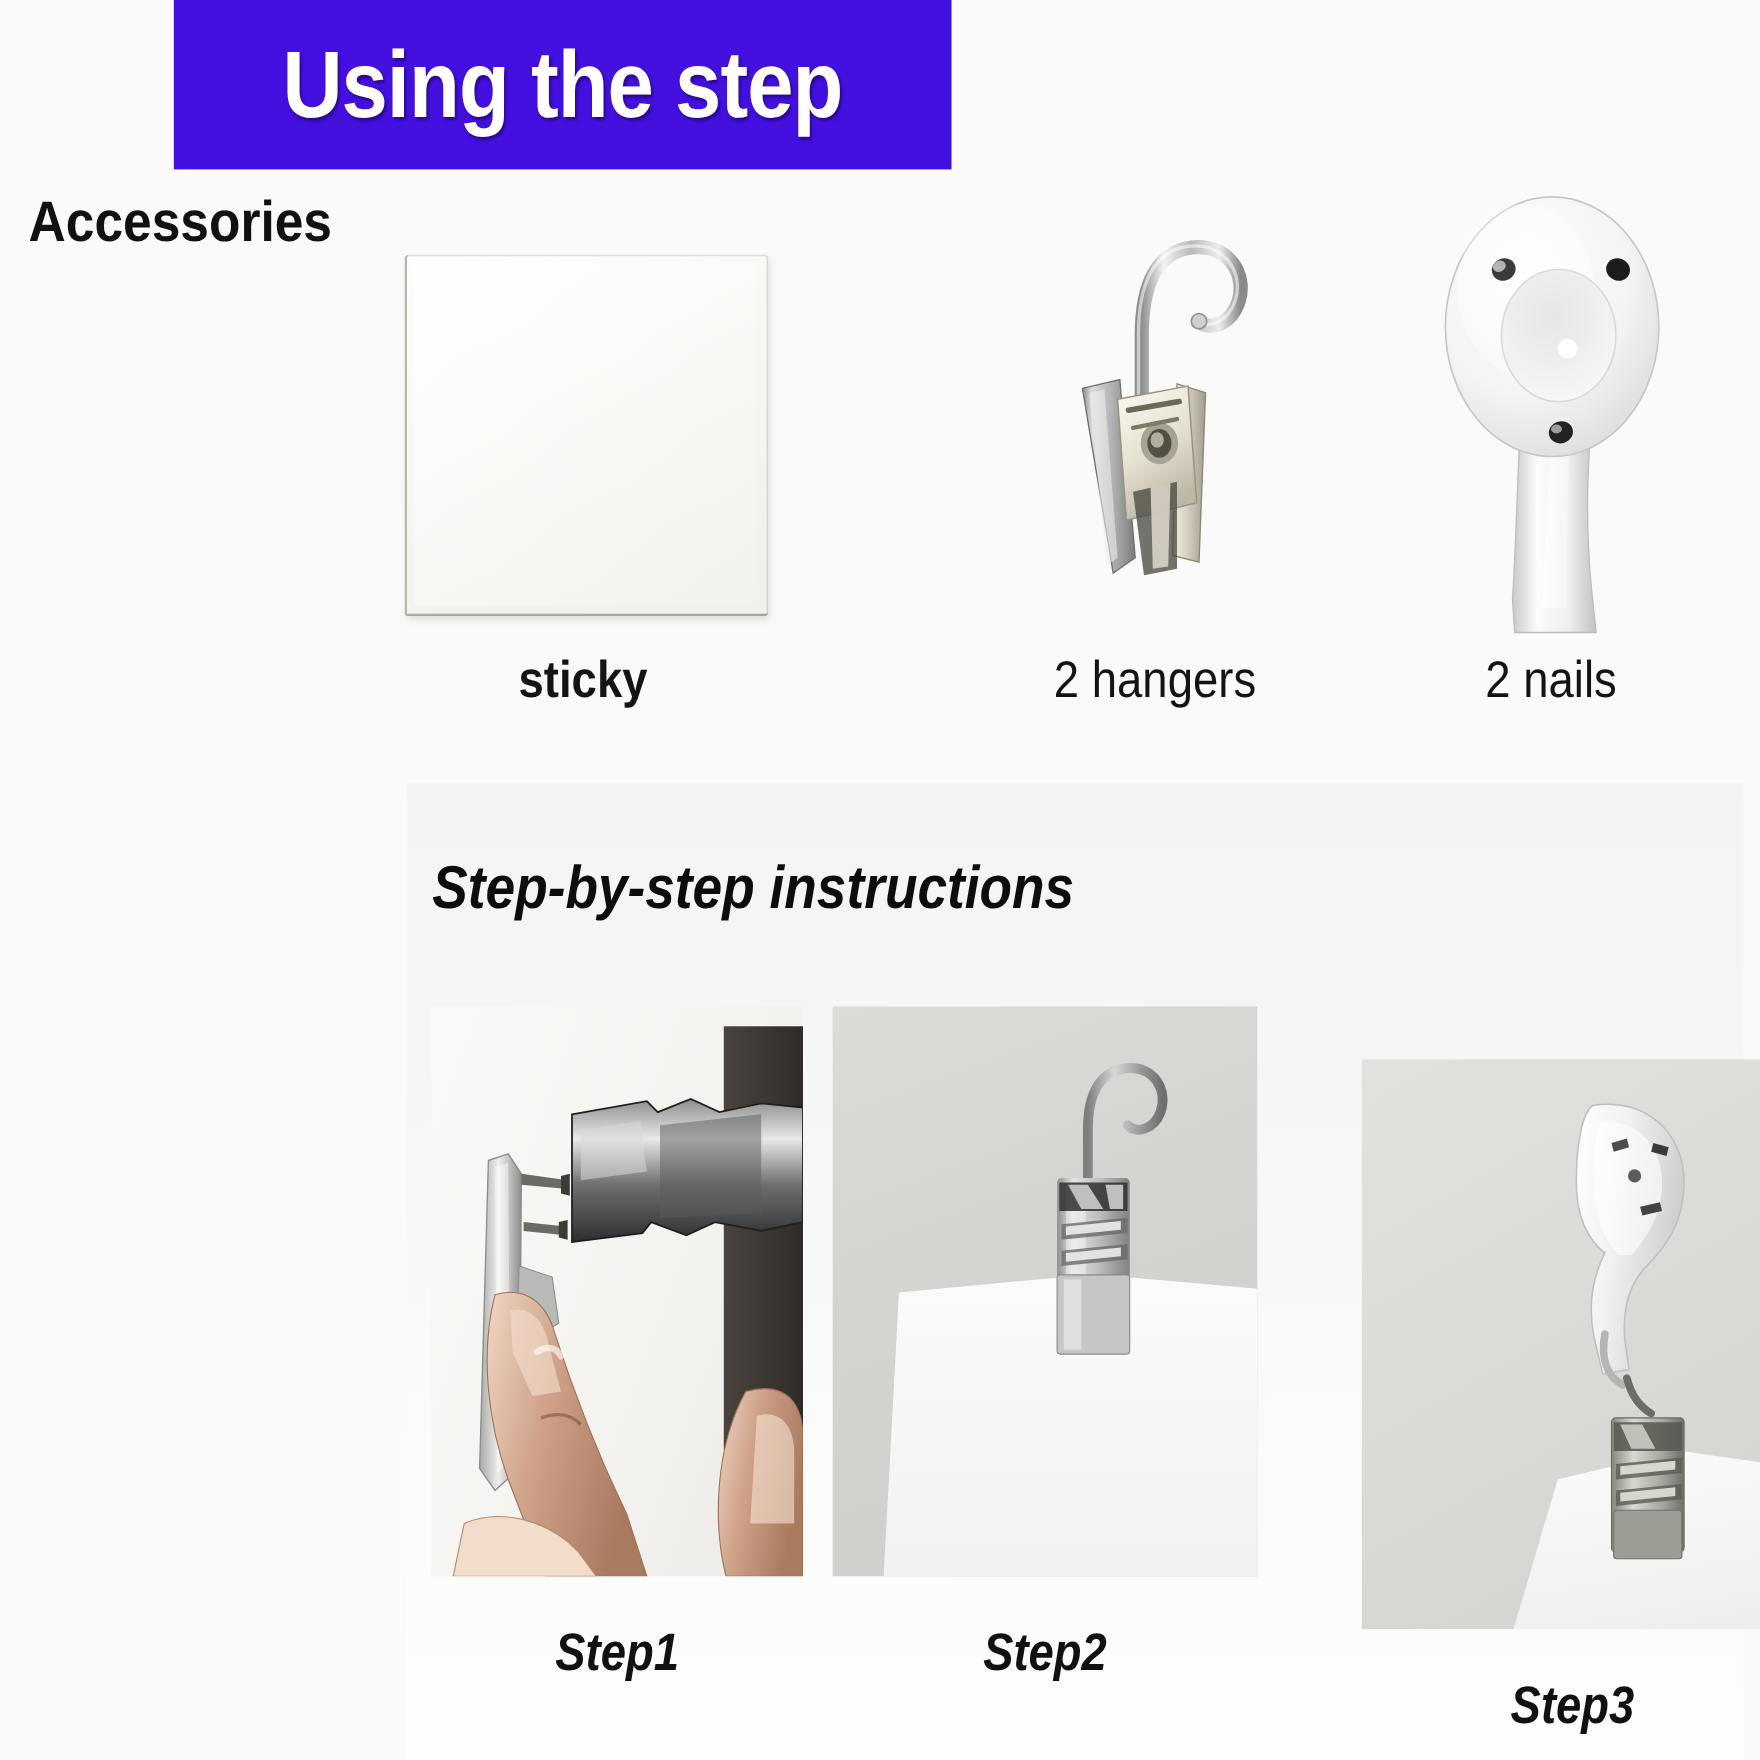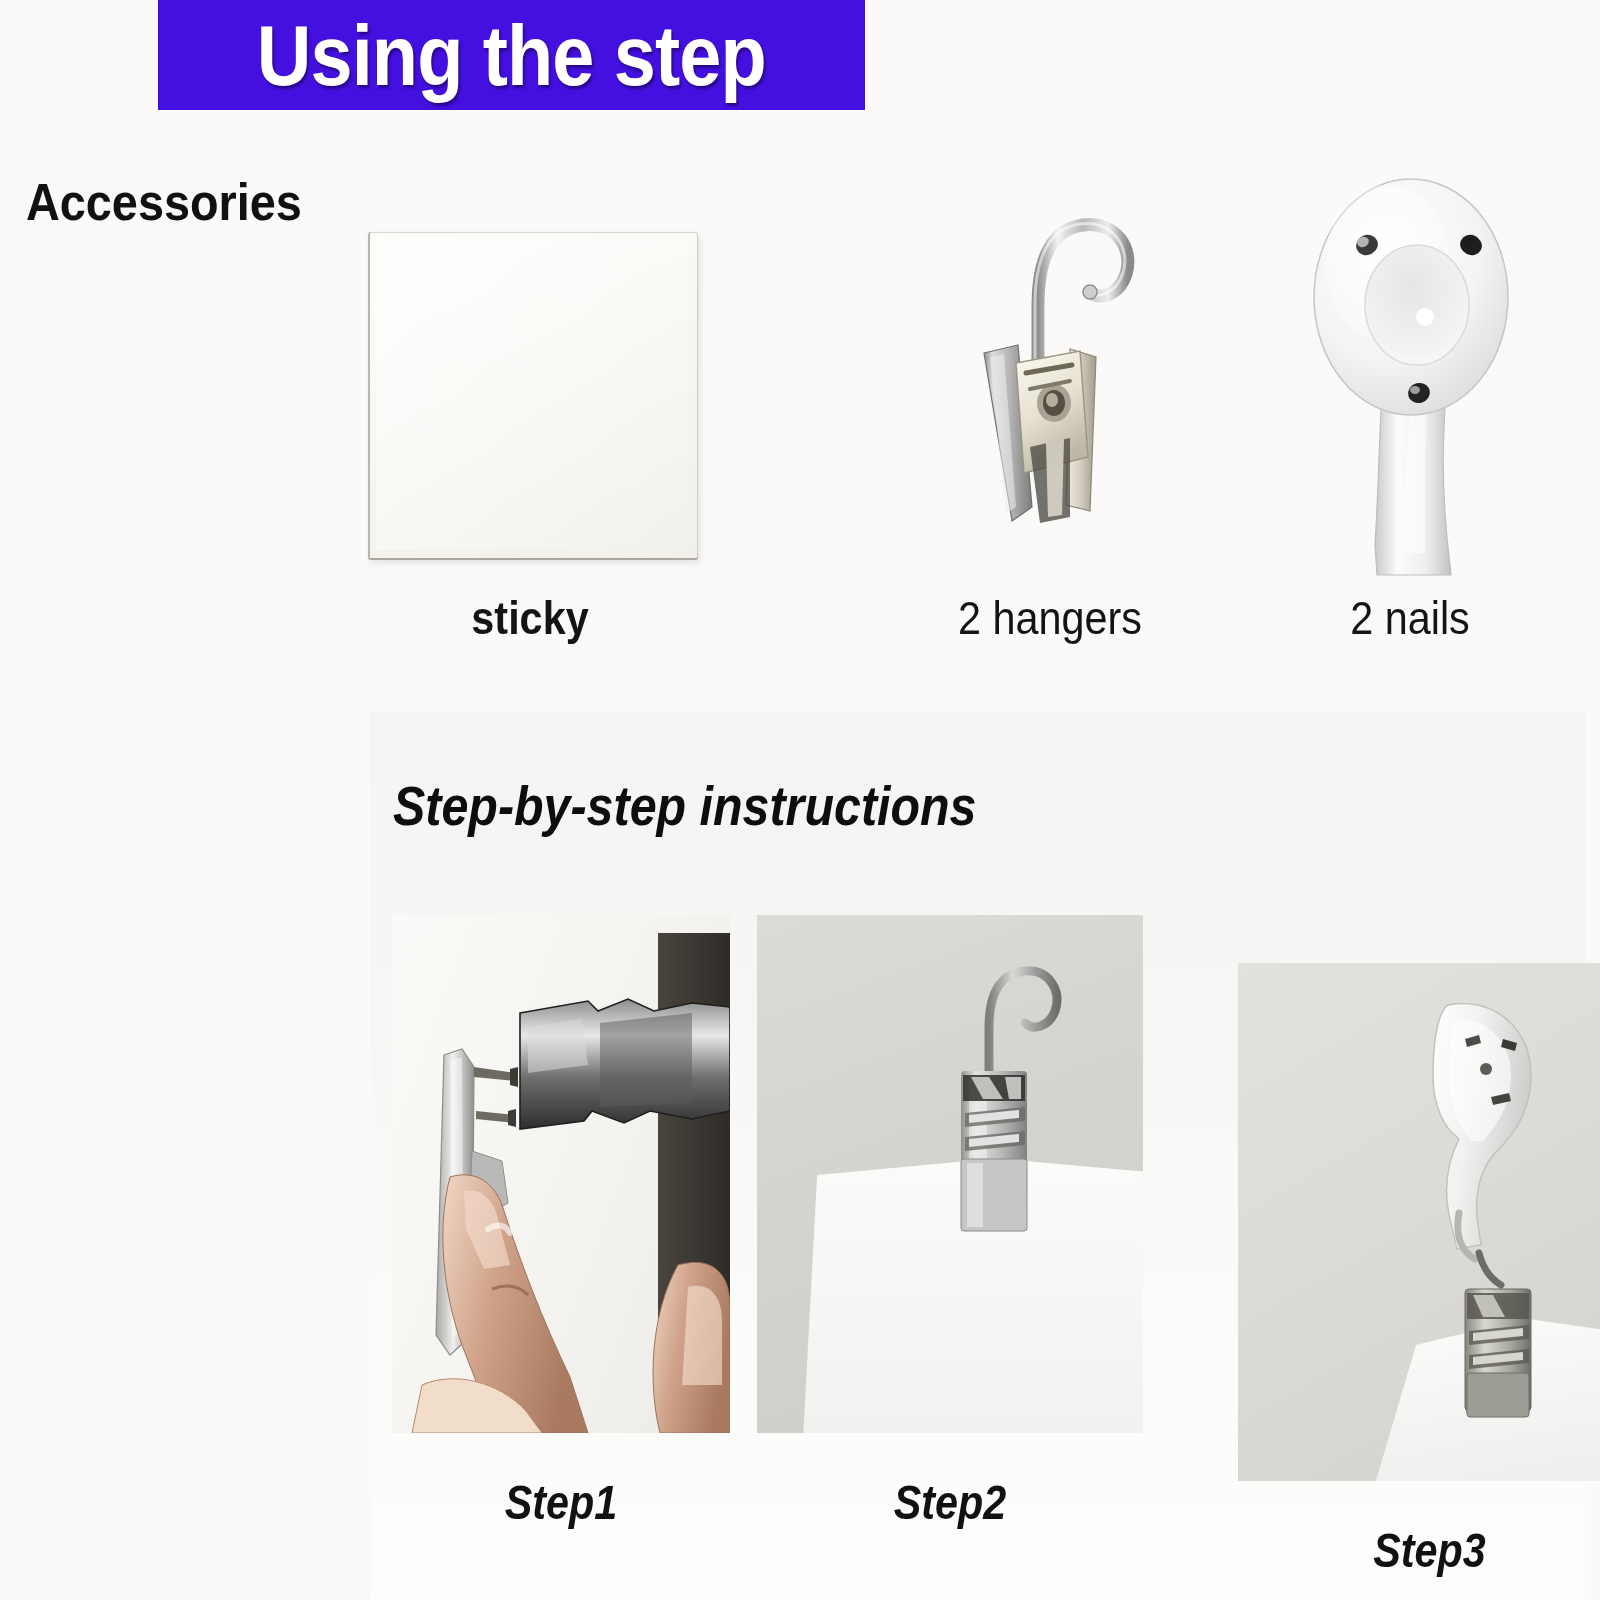--- a/index.html
+++ b/index.html
@@ -15,21 +15,21 @@
     font-family: "Liberation Sans", sans-serif;
     position: relative;
   }
 
   
   #title-banner {
     position: absolute;
     left: 158px;
     top: 0;
     width: 707px;
-    height: 110px;
+    height: 154px;
     background: #4410e0;
     display: flex;
     align-items: center;
     justify-content: center;
   }
   #title-text {
     color: #ffffff;
     font-family: "Liberation Sans Narrow", "Liberation Sans", sans-serif;
     font-size: 86px;
     font-weight: bold;

